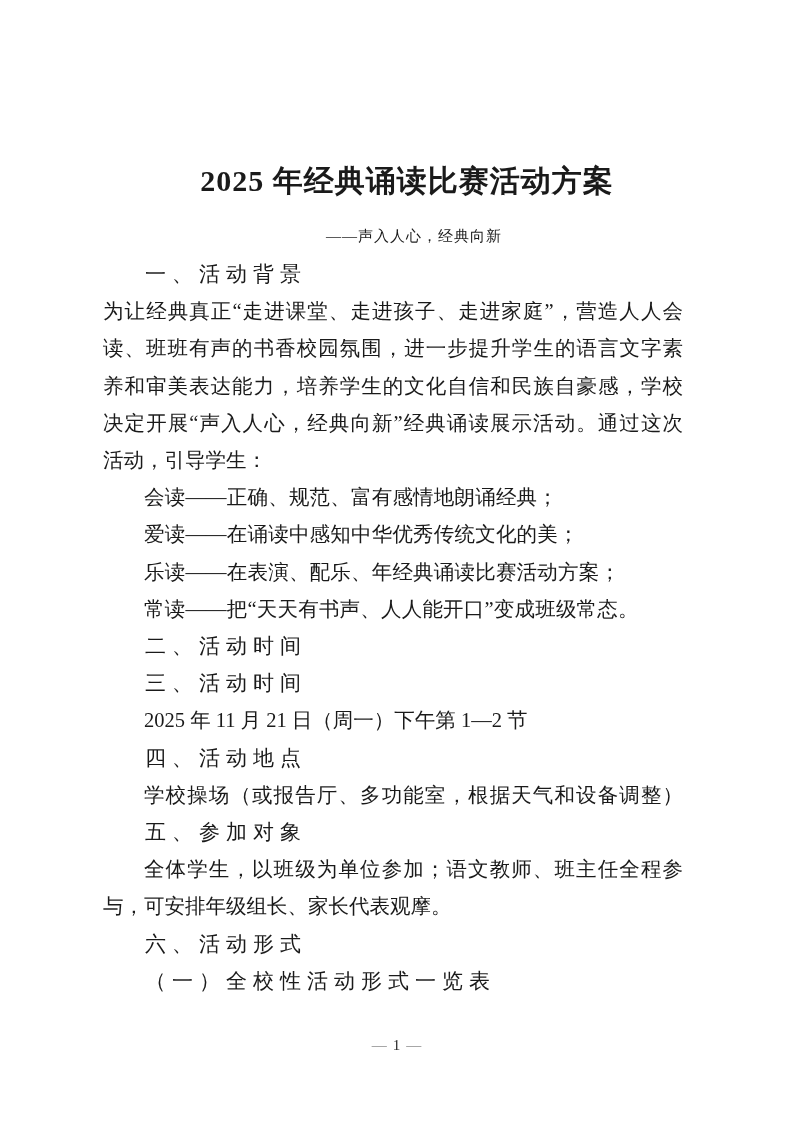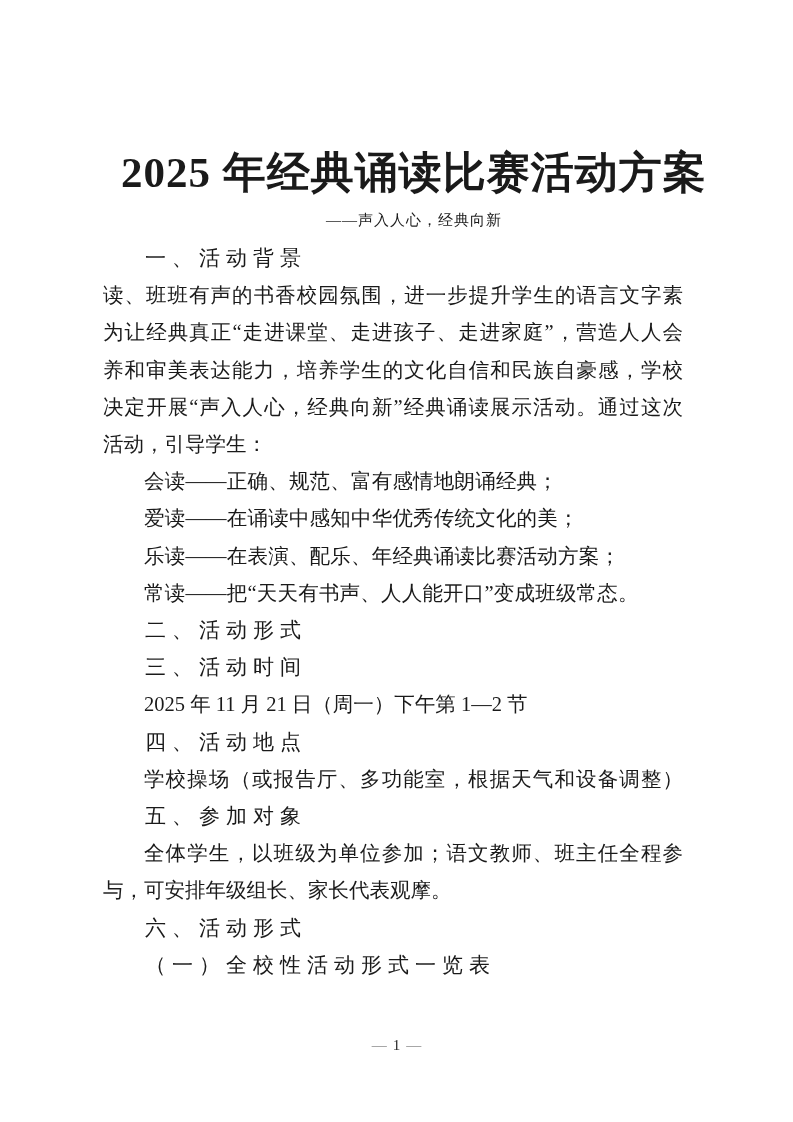--- a/index.html
+++ b/index.html
@@ -16,22 +16,22 @@
     font-family: "Liberation Serif", "DejaVu Serif", serif;
     color: #1a1a1a;
   }
   .content {
     position: absolute;
     left: 103px;
     top: 146px;
     width: 580px;
   }
   .doc-title {
-    margin: 4px;
-    font-size: 43px;
+    margin: 12px;
+    font-size: 30px;
     font-weight: 700;
     line-height: 46px;
     text-align: center;
     letter-spacing: 1px;
     transform: translateX(14px);
     white-space: nowrap;
   }
   .doc-subtitle {
     font-size: 15px;
     line-height: 40px;
@@ -84,32 +84,32 @@
 
 <div class="page">
   <div class="content">
 
     <h1 class="doc-title">2025 年经典诵读比赛活动方案</h1>
 
     <div class="doc-subtitle">——声入人心，经典向新</div>
 
     <div class="h">一、活动背景</div>
 
+    <div class="line stretch">为让经典真正“走进课堂、走进孩子、走进家庭”，营造人人会</div>
     <div class="line stretch">读、班班有声的书香校园氛围，进一步提升学生的语言文字素</div>
-    <div class="line stretch">为让经典真正“走进课堂、走进孩子、走进家庭”，营造人人会</div>
     <div class="line stretch">养和审美表达能力，培养学生的文化自信和民族自豪感，学校</div>
     <div class="line stretch">决定开展“声入人心，经典向新”经典诵读展示活动。通过这次</div>
     <div class="line">活动，引导学生：</div>
 
     <div class="line indent goal">会读——正确、规范、富有感情地朗诵经典；</div>
     <div class="line indent goal">爱读——在诵读中感知中华优秀传统文化的美；</div>
     <div class="line indent goal">乐读——在表演、配乐、年经典诵读比赛活动方案；</div>
     <div class="line indent goal">常读——把“天天有书声、人人能开口”变成班级常态。</div>
 
-    <div class="h">二、活动形式</div>
+    <div class="h">二、活动时间</div>
 
     <div class="h">三、活动时间</div>
     <div class="line indent">2025 年 11 月 21 日（周一）下午第 1—2 节</div>
 
     <div class="h">四、活动地点</div>
     <div class="line indent stretch">学校操场（或报告厅、多功能室，根据天气和设备调整）</div>
 
     <div class="h">五、参加对象</div>
     <div class="line indent stretch">全体学生，以班级为单位参加；语文教师、班主任全程参</div>
     <div class="line">与，可安排年级组长、家长代表观摩。</div>

